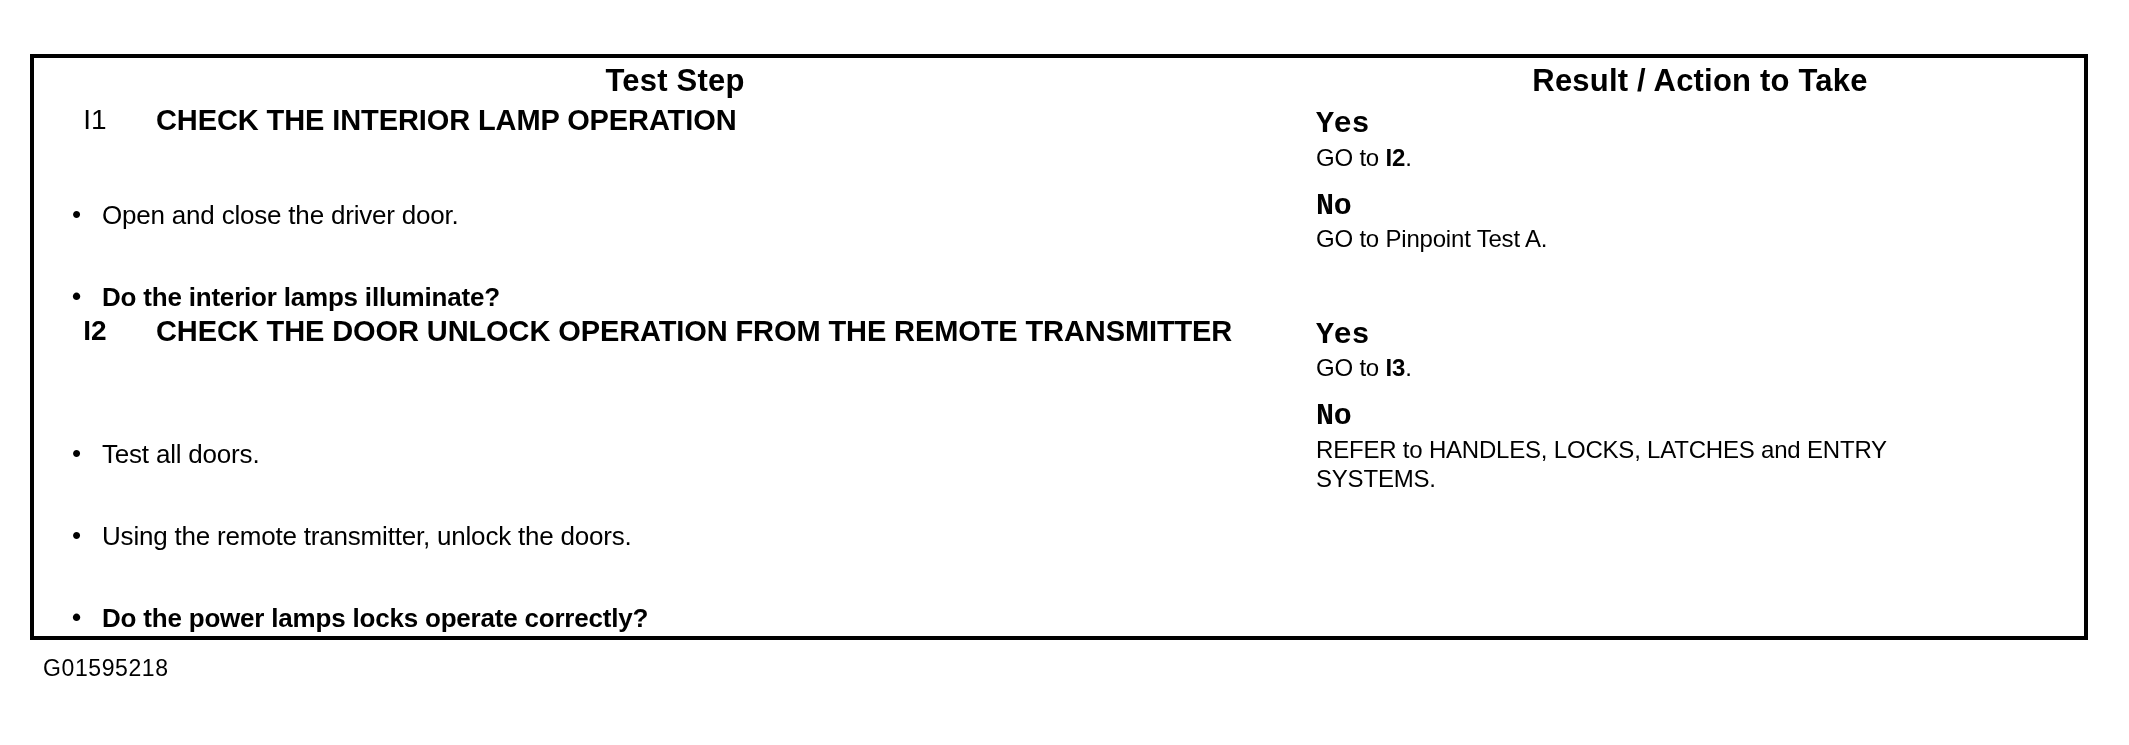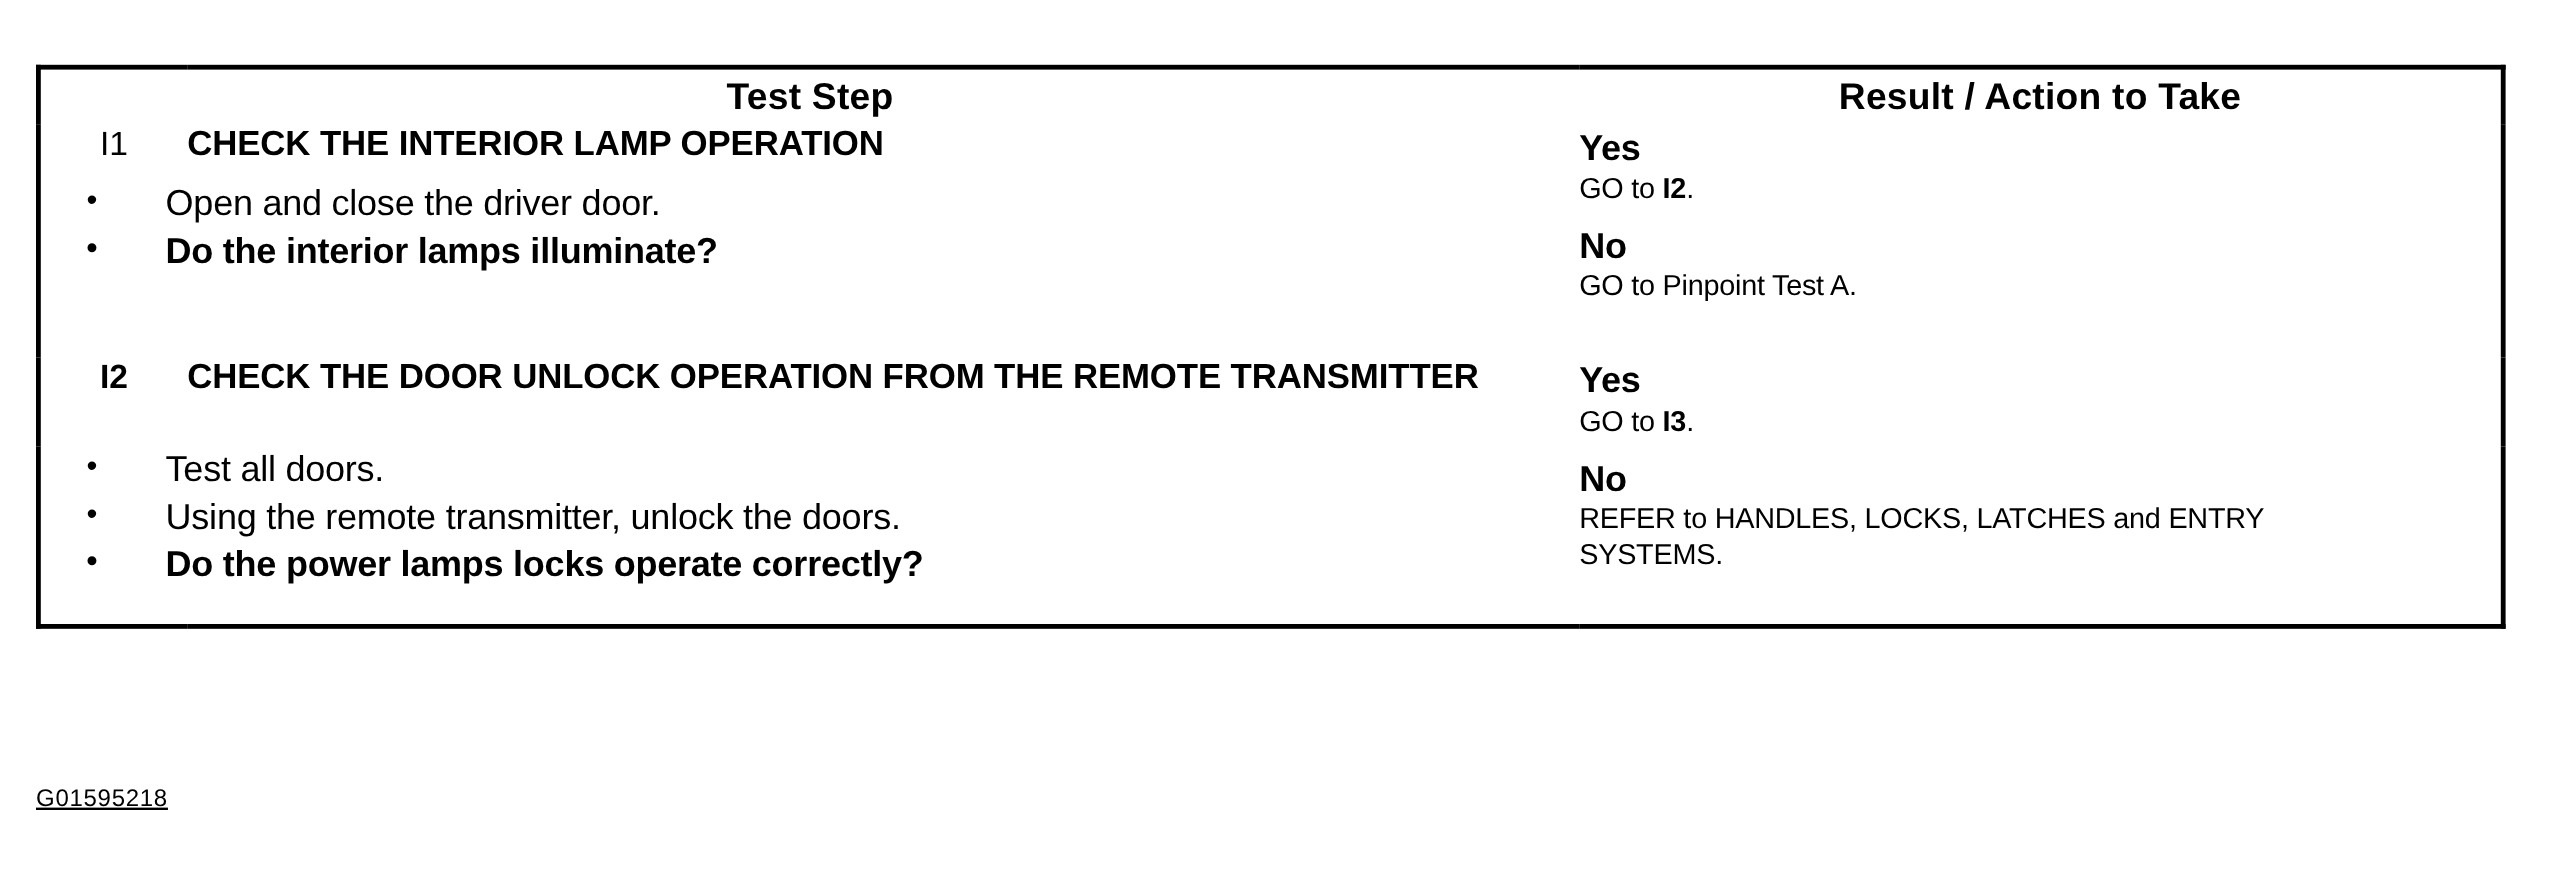--- a/index.html
+++ b/index.html
@@ -92,25 +92,26 @@
     padding: 6px 10px 10px 14px;
   }
 
   ul.bullets {
     list-style: none;
     margin: 0;
     padding: 0;
   }
   ul.bullets li {
     position: relative;
-    padding-left: 104px;
-    font-size: 30px;
+    padding-left: 68px;
+    font-size: 26px;
     line-height: 1.32;
     letter-spacing: -0.2px;
     white-space: nowrap;
+    margin-top: 48px;
   }
   ul.bullets li::before {
     content: "\2022";
     position: absolute;
     left: 38px;
     top: -1px;
     font-size: 26px;
   }
   ul.bullets li.bold {
     font-weight: bold;
@@ -120,37 +121,37 @@
   .res-cell {
     padding: 0 10px 10px 18px;
     vertical-align: middle;
   }
   .res-inner { padding: 2px 0 4px 0; }
   .res-label {
     font-weight: bold;
     font-size: 30px;
     line-height: 1.22;
     letter-spacing: -0.2px;
+    font-family: Liberation Mono, monospace;
   }
   .res-text {
     font-size: 24px;
     line-height: 1.22;
     letter-spacing: -0.2px;
     margin-bottom: 16px;
   }
   .res-text:last-child { margin-bottom: 0; }
   .res-text b { font-weight: bold; }
 
   .figure-id {
     position: absolute;
-    left: 30px;
+    left: 43px;
     top: 655px;
-    font-size: 20px;
+    font-size: 23px;
     letter-spacing: 0.6px;
-    text-decoration: underline;
   }
 </style>
 </head>
 <body>
 
 <div id="page">
 
   <table class="dtable">
     <colgroup>
       <col class="col-num">

